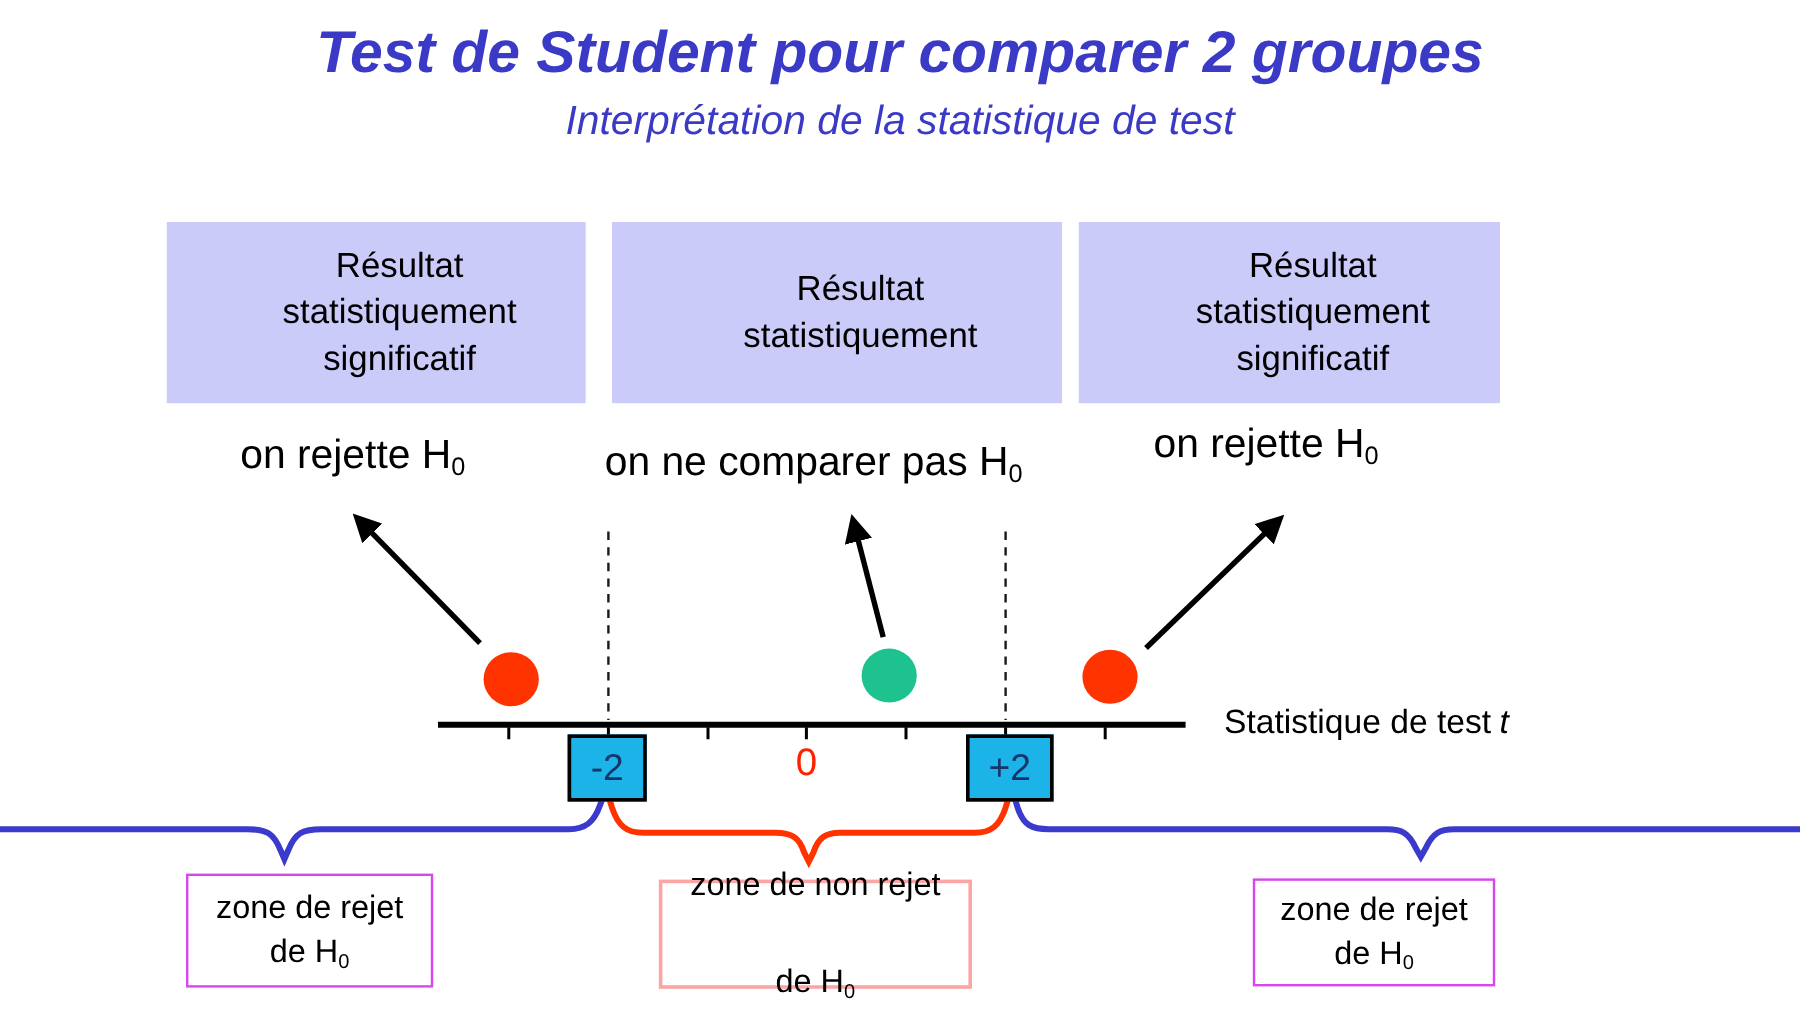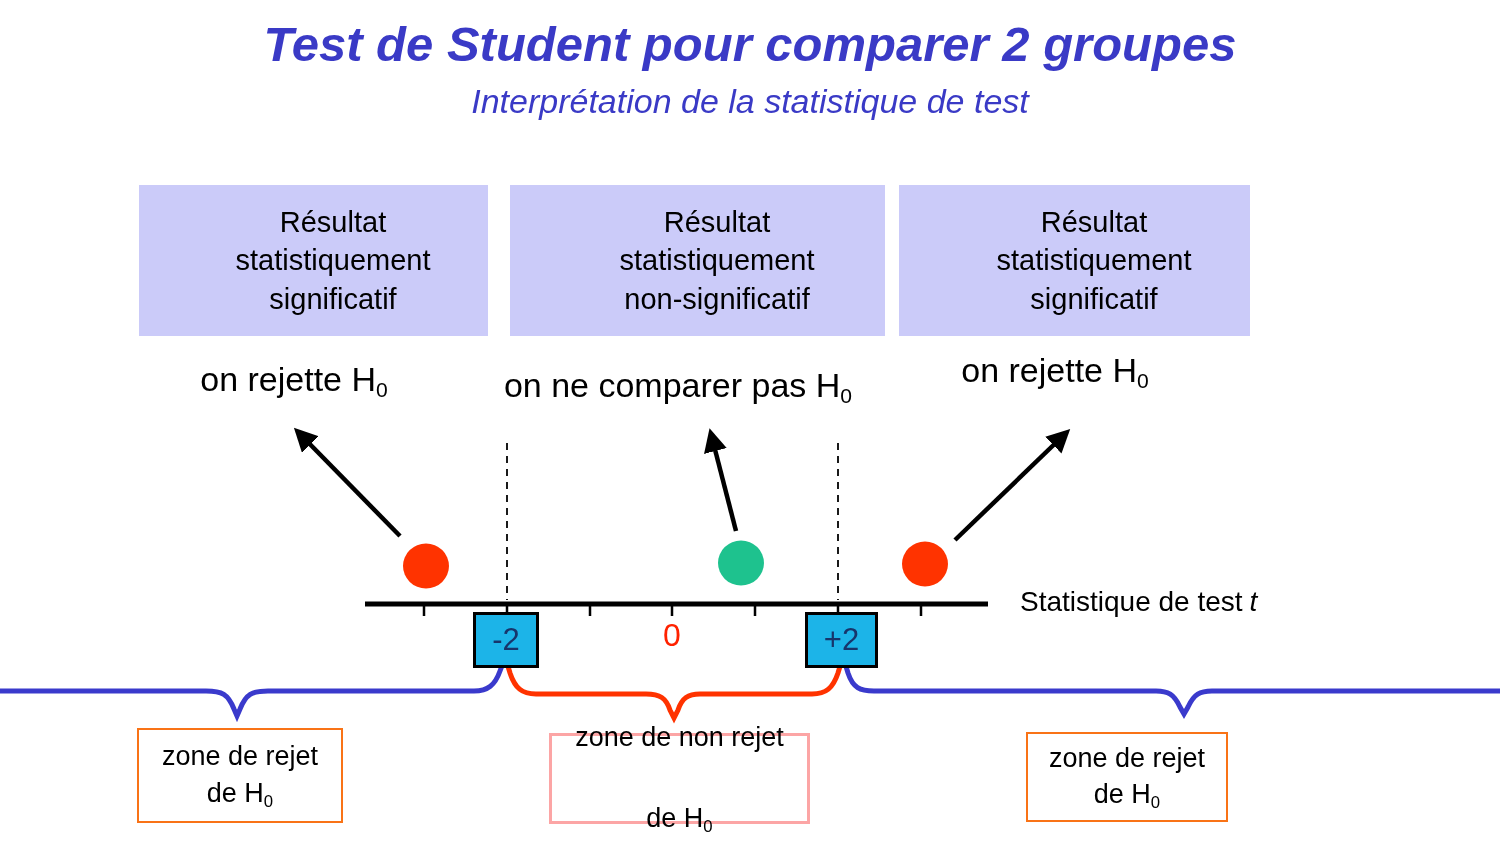--- a/index.html
+++ b/index.html
@@ -43,21 +43,21 @@
   }
   .axis-label{
     position:absolute;left:1020px;top:586px;font-size:28px;white-space:nowrap;
   }
   .axis-label .tvar{font-style:italic;margin-left:7px;}
   .zone-box{
     position:absolute;background:#fff;box-sizing:border-box;
     display:flex;flex-direction:column;justify-content:center;align-items:center;
     font-size:27px;line-height:1.35;text-align:center;
   }
-  .zb-reject{border:2px solid #f97316;}
+  .zb-reject{border:2px solid #d946ef;margin-left:18px;}
   .zb-nonreject{border:3px solid #fca5a5;gap:44px;}
   .zb-1{left:137px;top:728px;width:206px;height:95px;}
   .zb-2{left:549px;top:733px;width:261px;height:91px;}
   .zb-3{left:1026px;top:732px;width:202px;height:90px;}
 </style>
 </head>
 <body>
 
 <div class="canvas">
 
@@ -65,21 +65,20 @@
   <div class="subtitle">Interprétation de la statistique de test</div>
 
   <div class="result-box rb-1">
     <div>Résultat</div>
     <div>statistiquement</div>
     <div>significatif</div>
   </div>
   <div class="result-box rb-2">
     <div>Résultat</div>
     <div>statistiquement</div>
-    <div>non-significatif</div>
   </div>
   <div class="result-box rb-3">
     <div>Résultat</div>
     <div>statistiquement</div>
     <div>significatif</div>
   </div>
 
   <div class="conclusion cl-1"><span>on rejette H</span><span class="sub0">0</span></div>
   <div class="conclusion cl-2"><span>on ne comparer pas H</span><span class="sub0">0</span></div>
   <div class="conclusion cl-3"><span>on rejette H</span><span class="sub0">0</span></div>

